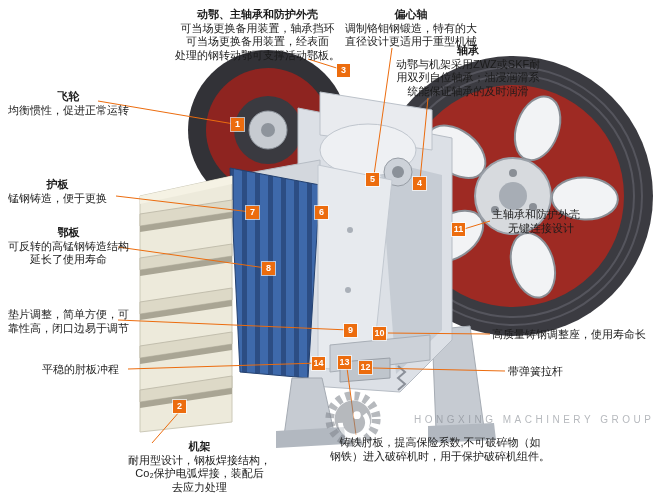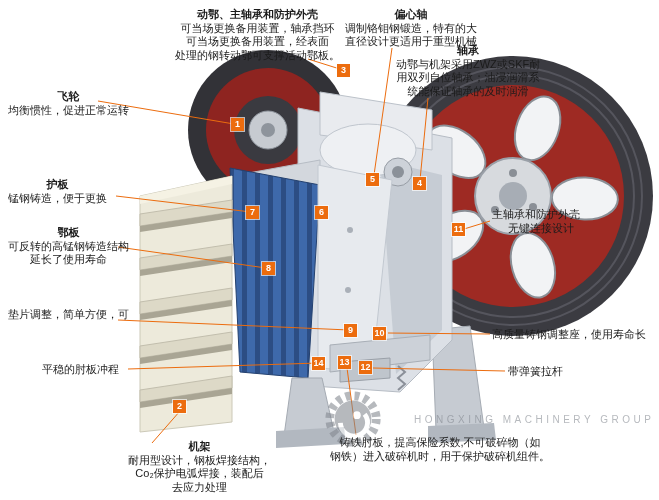--- a/index.html
+++ b/index.html
@@ -173,20 +173,21 @@
   </div>
 
   <div class="callout" style="left:8px;top:226px">
     <div class="t">鄂板</div>
     <div>可反转的高锰钢铸造结构</div>
     <div>延长了使用寿命</div>
   </div>
 
   <div class="callout" style="left:8px;top:308px">
     <div>垫片调整，简单方便，可</div>
+    <div>靠性高，闭口边易于调节</div>
   </div>
 
   <div class="callout" style="left:42px;top:363px">
     <div>平稳的肘板冲程</div>
   </div>
 
   <div class="callout" style="left:128px;top:440px">
     <div class="t">机架</div>
     <div>耐用型设计，钢板焊接结构，</div>
     <div>Co₂保护电弧焊接，装配后</div>

